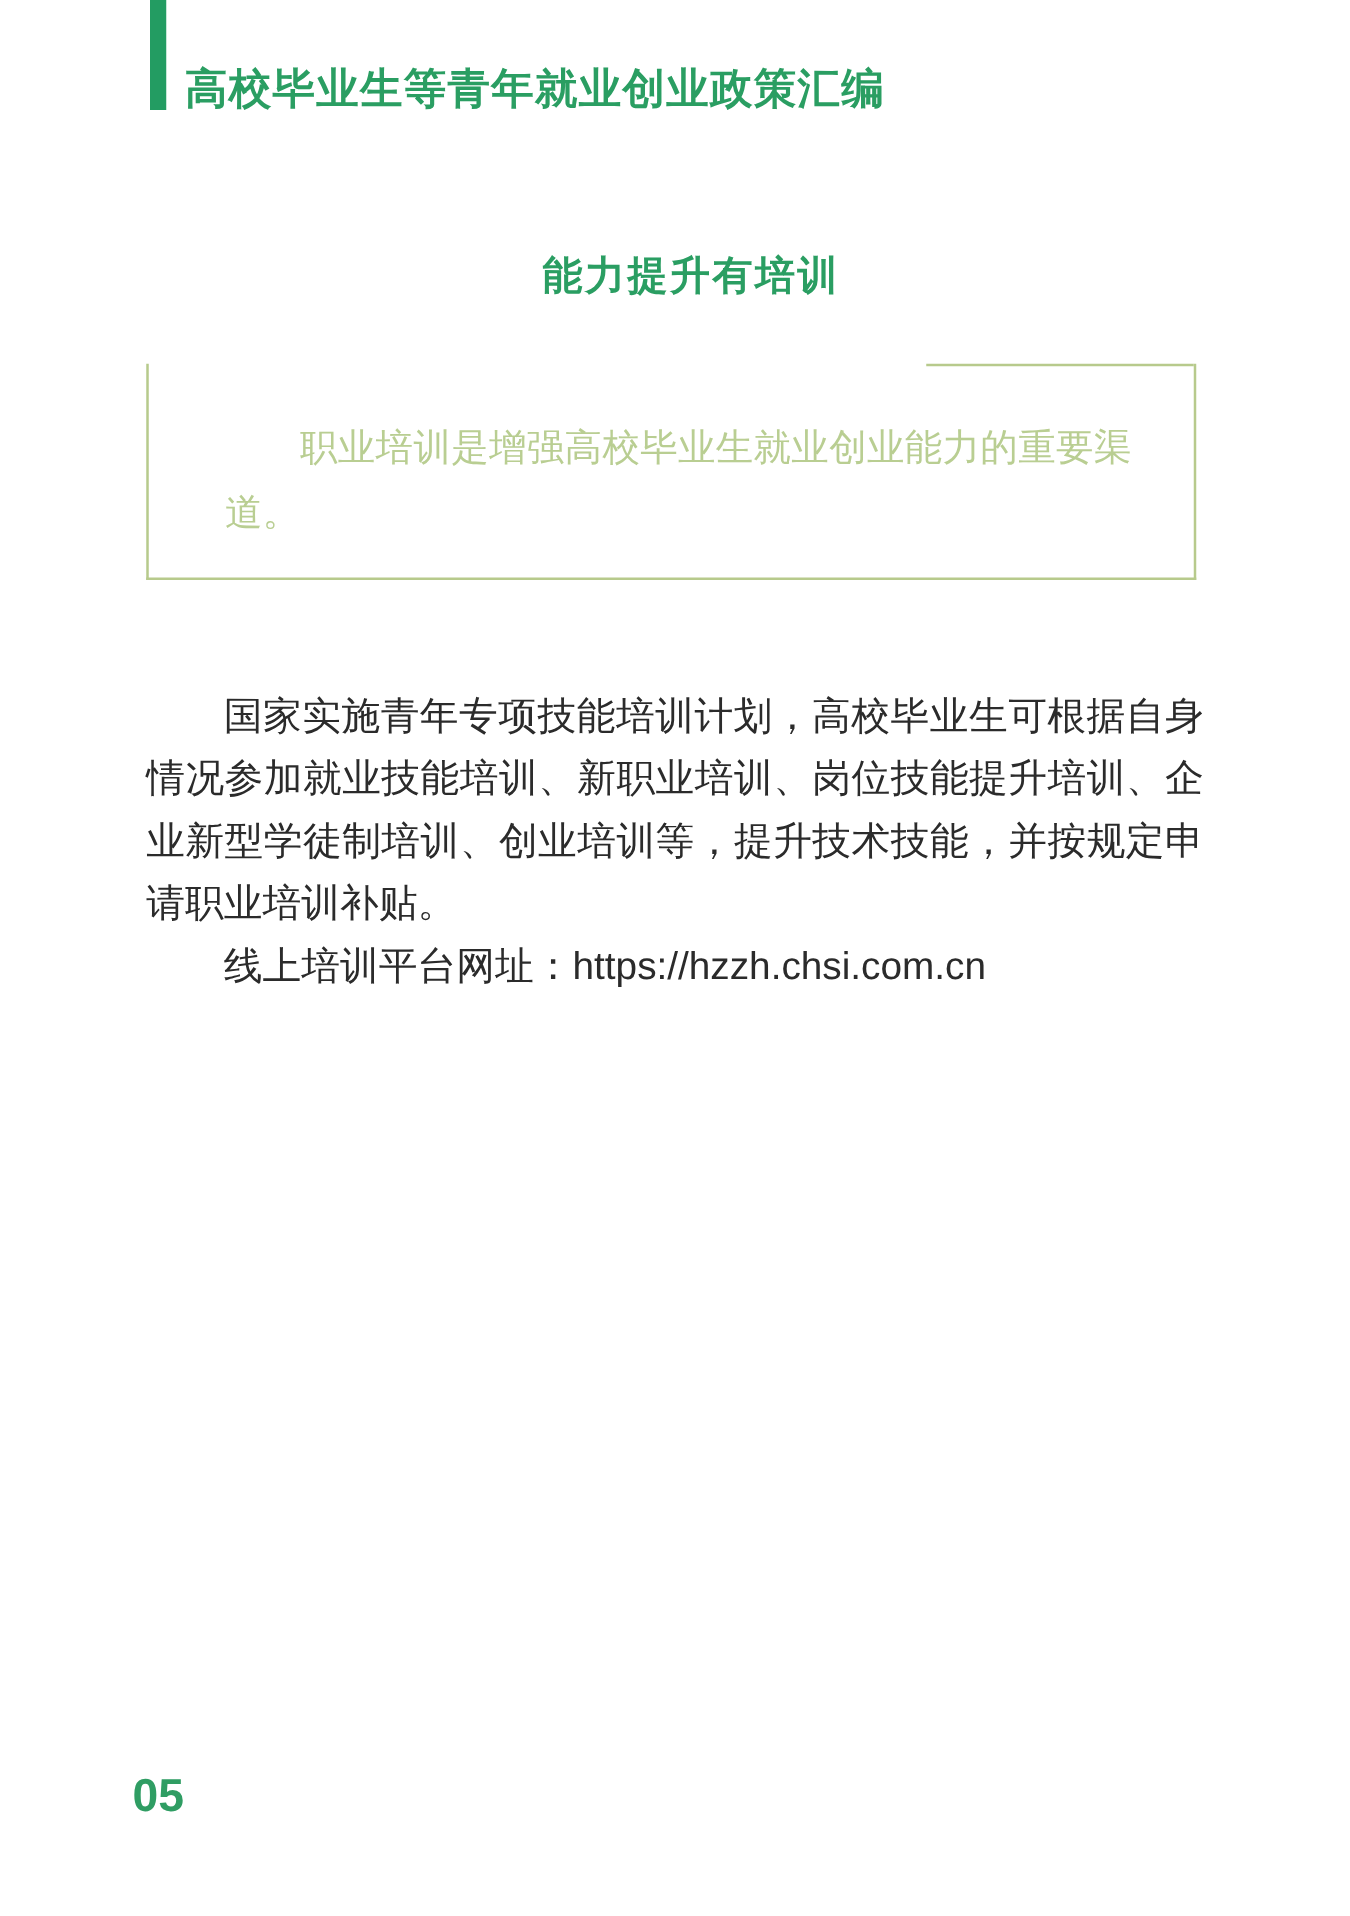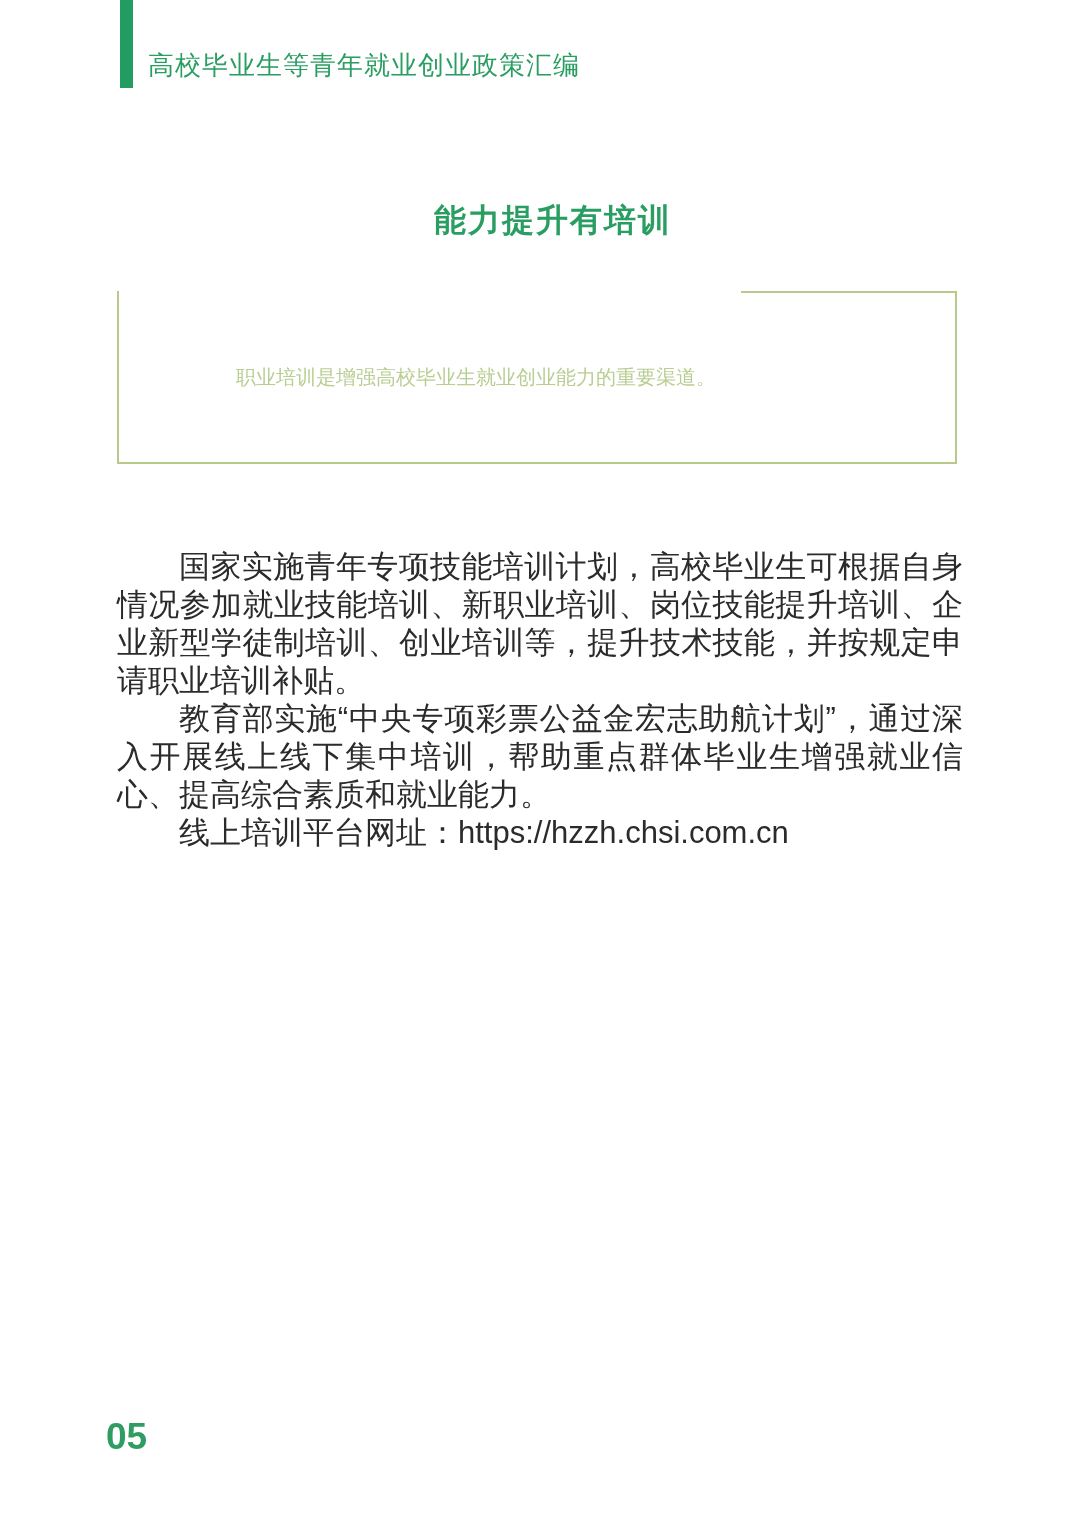--- a/index.html
+++ b/index.html
@@ -16,22 +16,22 @@
   
   .accent-bar {
     position: absolute;
     left: 120px; top: 0;
     width: 13px; height: 88px;
     background: #239c62;
   }
   .booklet-title {
     position: absolute;
     left: 148px; top: 48px;
-    font-size: 26px;
-    font-weight: 400;
+    font-size: 34px;
+    font-weight: 700;
     letter-spacing: 1px;
     color: #2a9e62;
     white-space: nowrap;
   }
 
   
   .article-title {
     position: absolute;
     left: 0; top: 186px;
     width: 100%;
@@ -54,36 +54,37 @@
     border-bottom: 2px solid #b7ca8c;
     background: #ffffff;
   }
   .callout-topline {
     position: absolute;
     top: 0; right: 0;
     width: 214px; height: 2px;
     background: #b7ca8c;
   }
   .callout-text {
-    margin: 16px;
+    margin: 0;
     padding: 44px 50px 0 61px;
     text-indent: 2em;
-    font-size: 20px;
+    font-size: 30px;
     line-height: 52px;
     color: #b9ce92;
     text-align: justify;
+    font-family: Liberation Mono, monospace;
   }
 
   
   .article-body {
     position: absolute;
     left: 117px; top: 548px;
     width: 846px;
     font-size: 31px;
-    line-height: 38px;
+    line-height: 50px;
     color: #2b2b2b;
     text-align: justify;
   }
   .article-body p {
     margin: 0;
     text-indent: 2em;
   }
 
   
   .page-number {
@@ -105,19 +106,18 @@
 
   <h1 class="article-title">能力提升有培训</h1>
 
   <div class="callout">
     <span class="callout-topline"></span>
     <p class="callout-text">职业培训是增强高校毕业生就业创业能力的重要渠道。</p>
   </div>
 
   <div class="article-body">
     <p>国家实施青年专项技能培训计划，高校毕业生可根据自身情况参加就业技能培训、新职业培训、岗位技能提升培训、企业新型学徒制培训、创业培训等，提升技术技能，并按规定申请职业培训补贴。</p>
-    <p>教育部实施“中央专项彩票公益金宏志助航计划”，通过深入开展线上线下集中培训，帮助重点群体毕业生增强就业信心、提高综合素质和就业能力。</p>
     <p>线上培训平台网址：https://hzzh.chsi.com.cn</p>
   </div>
 
   <div class="page-number">05</div>
 
 </div>
 
 </body></html>

